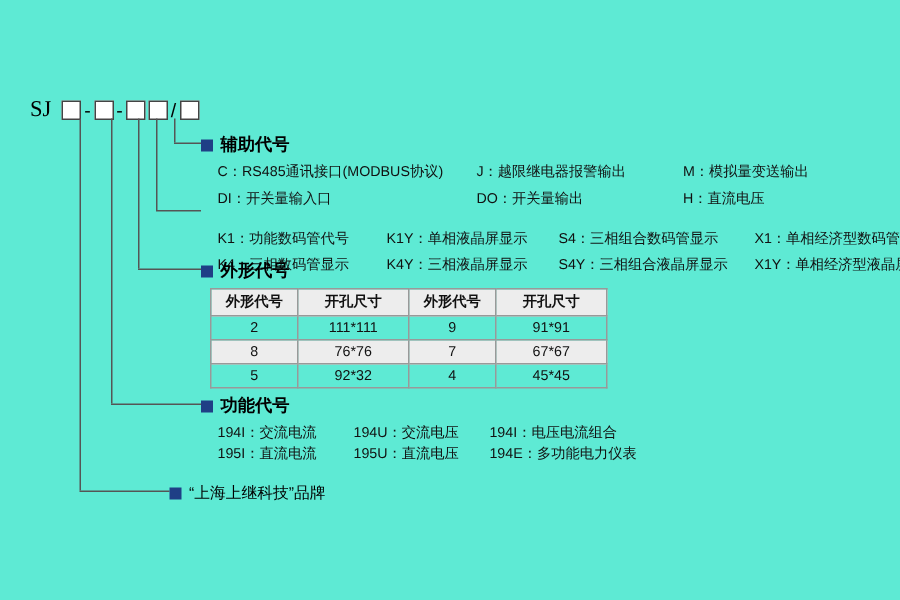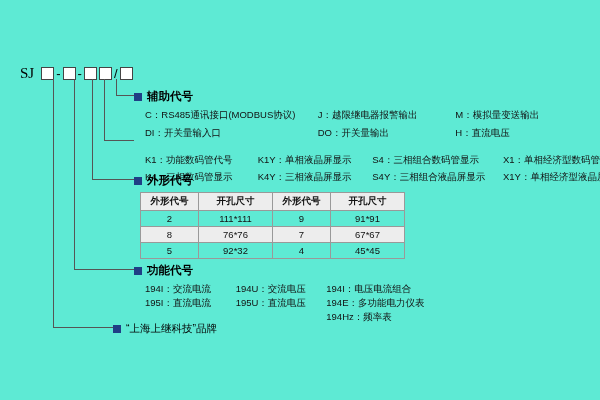--- a/index.html
+++ b/index.html
@@ -238,24 +238,19 @@
   <div class="txt" style="left:145px; top:282px;">
     <span class="col" style="width:88px;">194I：交流电流</span>
     <span class="col" style="width:88px;">194U：交流电压</span>
     <span class="col">194I：电压电流组合</span>
   </div>
   <div class="txt" style="left:145px; top:296px;">
     <span class="col" style="width:88px;">195I：直流电流</span>
     <span class="col" style="width:88px;">195U：直流电压</span>
     <span class="col">194E：多功能电力仪表</span>
   </div>
-  <div class="txt" style="left:145px; top:310px;">
-    <span class="col" style="width:88px;"></span>
-    <span class="col" style="width:88px;"></span>
-    <span class="col">194Hz：频率表</span>
-  </div>
 
   <div class="brand-row">
     <span class="bullet"></span>
     <span>“上海上继科技”品牌</span>
   </div>
 
 </div>
 
 </body></html>

